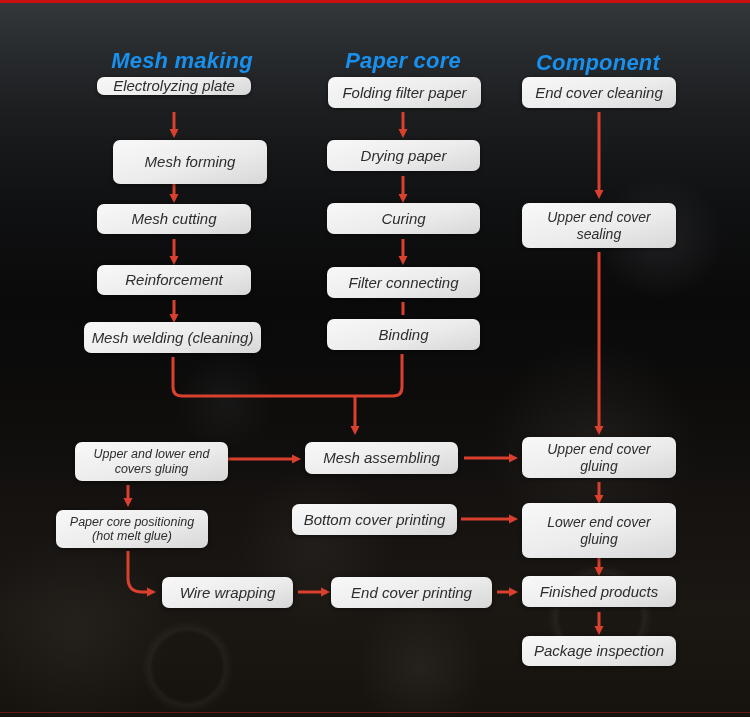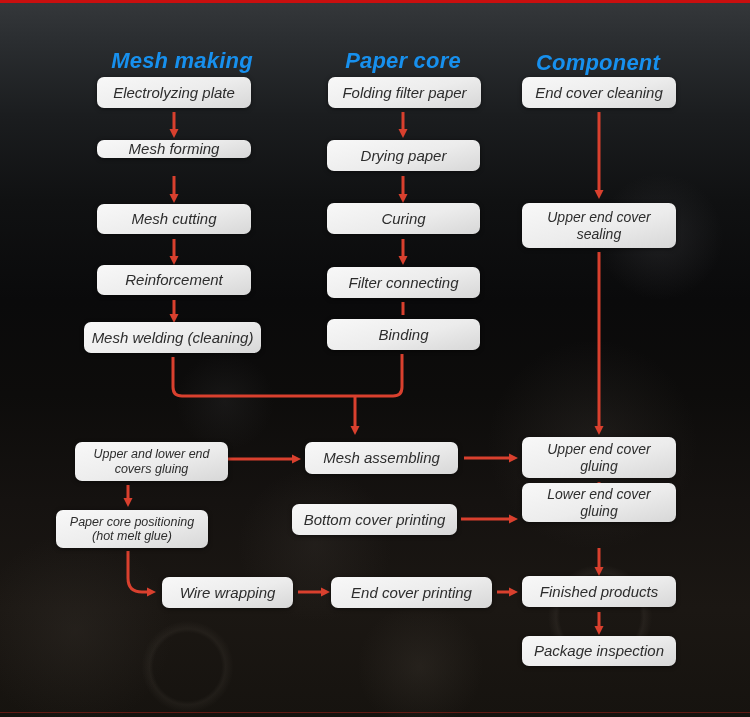--- a/index.html
+++ b/index.html
@@ -112,38 +112,38 @@
       <path d="M464 458 L511 458" marker-end="url(#ah)"></path>
       <path d="M461 519 L511 519" marker-end="url(#ah)"></path>
       <path d="M599 482 L599 497" marker-end="url(#ah)"></path>
       <path d="M599 548 L599 569" marker-end="url(#ah)"></path>
       <path d="M298 592 L323 592" marker-end="url(#ah)"></path>
       <path d="M497 592 L511 592" marker-end="url(#ah)"></path>
       <path d="M599 612 L599 628" marker-end="url(#ah)"></path>
     </g>
   </svg>
 
-  <div class="flow-box" style="left:97px; top:77px;  width:154px; height:31px;">Electrolyzing plate</div>
-  <div class="flow-box" style="left:97px; top:140px; width:154px; height:18px;border-radius:7px;">Mesh forming</div>
+  <div class="flow-box" style="left:97px; top:77px;  width:154px; height:18px;">Electrolyzing plate</div>
+  <div class="flow-box" style="left:113px; top:140px; width:154px; height:44px;border-radius:7px;">Mesh forming</div>
   <div class="flow-box" style="left:97px; top:204px; width:154px; height:30px;">Mesh cutting</div>
   <div class="flow-box" style="left:97px; top:265px; width:154px; height:30px;">Reinforcement</div>
   <div class="flow-box" style="left:84px; top:322px; width:177px; height:31px;">Mesh welding (cleaning)</div>
 
   <div class="flow-box" style="left:328px; top:77px;  width:153px; height:31px;">Folding filter paper</div>
   <div class="flow-box" style="left:327px; top:140px; width:153px; height:31px;">Drying paper</div>
   <div class="flow-box" style="left:327px; top:203px; width:153px; height:31px;">Curing</div>
   <div class="flow-box" style="left:327px; top:267px; width:153px; height:31px;">Filter connecting</div>
   <div class="flow-box" style="left:327px; top:319px; width:153px; height:31px;">Binding</div>
 
   <div class="flow-box" style="left:522px; top:77px;  width:154px; height:31px;">End cover cleaning</div>
   <div class="flow-box mid" style="left:522px; top:203px; width:154px; height:45px;">Upper end cover
 sealing</div>
   <div class="flow-box mid" style="left:522px; top:437px; width:154px; height:41px;">Upper end cover
 gluing</div>
-  <div class="flow-box mid" style="left:522px; top:483px; width:154px; height:39px;">Lower end cover
+  <div class="flow-box mid" style="left:522px; top:503px; width:154px; height:55px;">Lower end cover
 gluing</div>
   <div class="flow-box" style="left:522px; top:576px; width:154px; height:31px;text-align:right;">Finished products</div>
   <div class="flow-box" style="left:522px; top:636px; width:154px; height:30px;">Package inspection</div>
 
   <div class="flow-box small" style="left:55px;  top:442px; width:153px; height:39px;margin-left:20px;">Upper and lower end
 covers gluing</div>
   <div class="flow-box" style="left:305px; top:442px; width:153px; height:32px;">Mesh assembling</div>
   <div class="flow-box small" style="left:56px;  top:510px; width:152px; height:38px;">Paper core positioning
 (hot melt glue)</div>
   <div class="flow-box" style="left:292px; top:504px; width:165px; height:31px;">Bottom cover printing</div>

